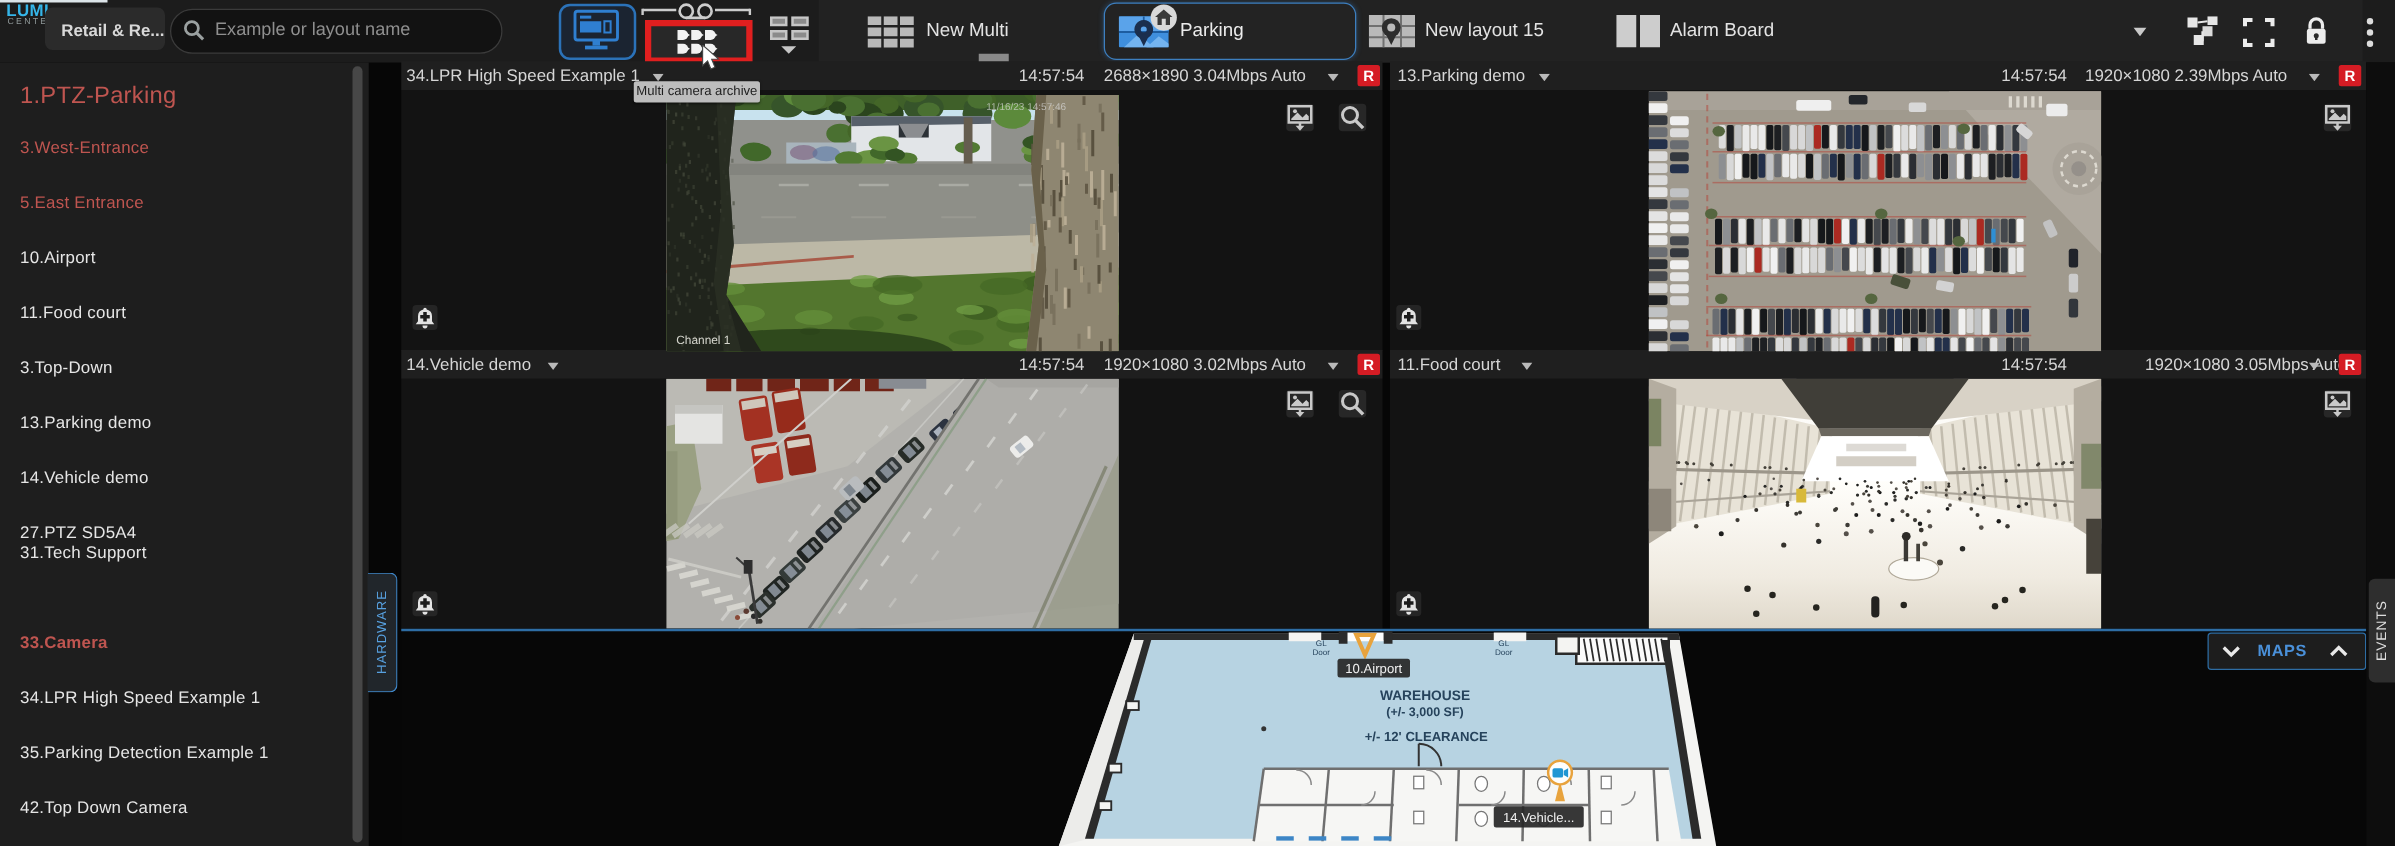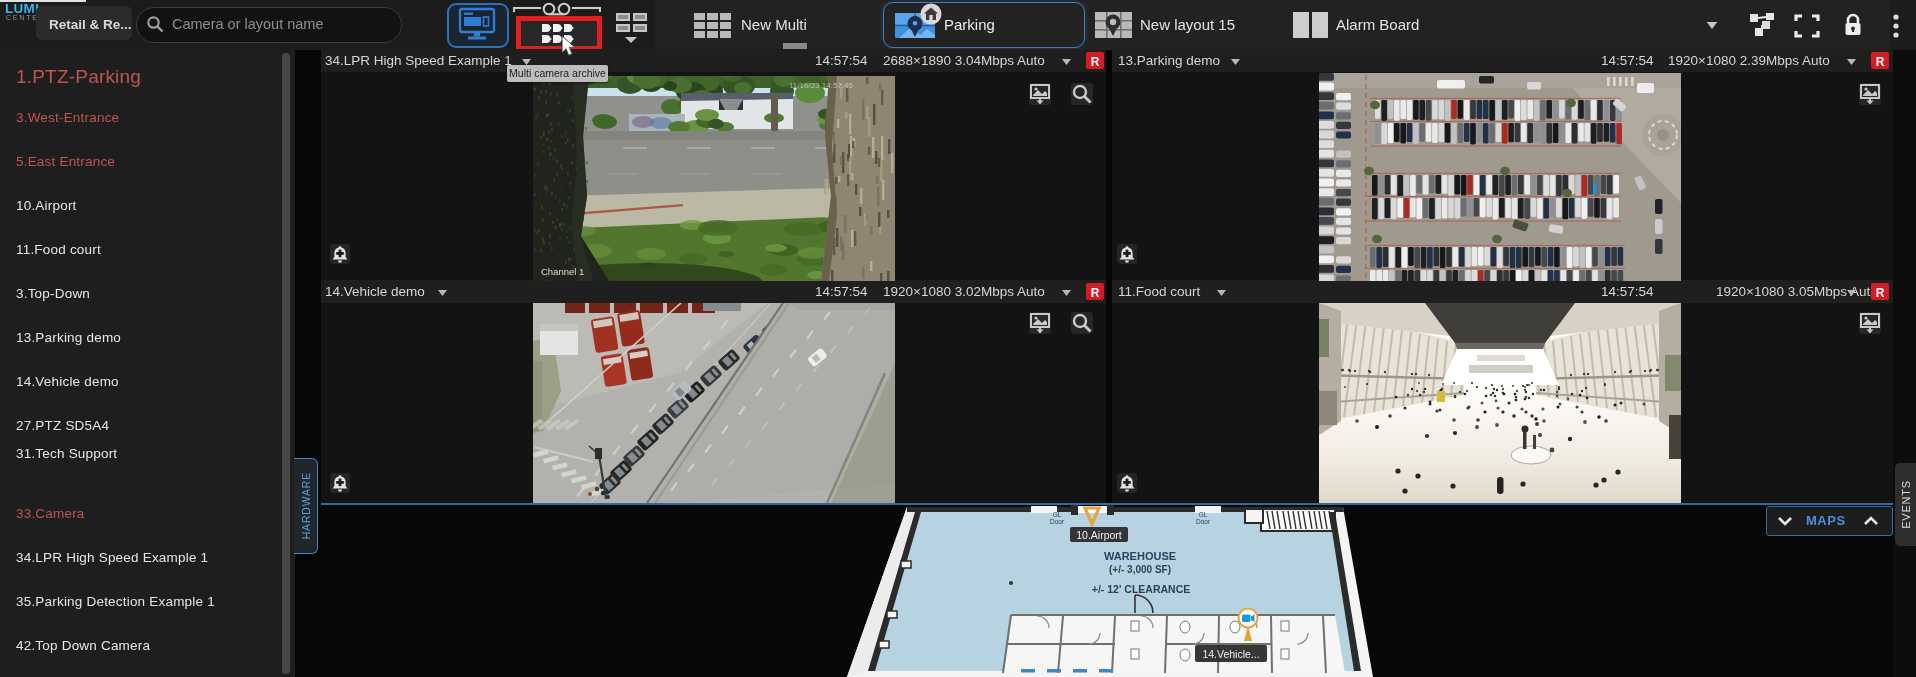--- a/index.html
+++ b/index.html
@@ -11,21 +11,21 @@
 <div style="position:absolute;left:0;top:0;width:86px;height:2px;background:#dce4e8;z-index:5;"></div>
 <div class="txt" style="left:5px;top:1px;font-size:13.5px;font-weight:bold;color:#35b5e8;letter-spacing:0.3px;">LUMI</div>
 <div class="txt" style="left:6px;top:14px;font-size:7px;color:#8f9899;letter-spacing:1.8px;">CENTER</div>
 <div style="position:absolute;left:36px;top:6px;width:96px;height:34px;background:#2b2b2b;border-radius:6px;"></div>
 <div class="txt" style="left:49px;top:17px;font-size:13.5px;font-weight:bold;color:#d8d8d8;">Retail &amp; Re...</div>
 <div style="position:absolute;left:136px;top:7px;width:266px;height:36px;background:#121212;border:1px solid #3b3b3b;border-radius:18px;"></div>
 <div class="abs" style="left:146px;top:15px;"><svg width="18" height="18" viewBox="0 0 18 18">
       <circle cx="7.5" cy="7.5" r="5.2" fill="none" stroke="#9aa0a0" stroke-width="2.2"></circle>
       <line x1="11.5" y1="11.5" x2="16.5" y2="16.5" stroke="#9aa0a0" stroke-width="2.4"></line>
     </svg></div>
-<div class="txt" style="left:172px;top:16px;font-size:14.5px;color:#8f8f8f;">Camera or layout name</div>
+<div class="txt" style="left:172px;top:16px;font-size:14.5px;color:#8f8f8f;">Example or layout name</div>
 <div style="position:absolute;left:447px;top:3px;width:62px;height:45px;border:2px solid #2b72b8;border-radius:9px;background:#1b2431;"></div>
 <div class="abs" style="left:458px;top:7px;"><svg width="38" height="36" viewBox="0 0 38 36">
       <rect x="2" y="2" width="34" height="23" rx="2" fill="none" stroke="#2f7fd0" stroke-width="2.3"></rect>
       <rect x="6" y="10" width="17" height="9" fill="#2f7fd0"></rect>
       <rect x="25.5" y="10" width="5" height="9" fill="none" stroke="#2f7fd0" stroke-width="1.6"></rect>
       <rect x="6" y="5.5" width="9" height="2.4" fill="#2f7fd0"></rect>
       <rect x="16" y="25" width="6" height="4.5" fill="#2f7fd0"></rect>
       <rect x="10" y="29.5" width="18" height="3" fill="#2f7fd0"></rect>
     </svg></div>
 <div class="abs" style="left:513px;top:1px;"><svg width="88" height="16" viewBox="0 0 88 16">
@@ -152,22 +152,22 @@
 <div style="position:absolute;left:0;top:50px;width:295px;height:627px;background:#1e1e1e;"></div>
 <div class="txt" style="left:16px;top:66px;font-size:19px;color:#bf5550;letter-spacing:0.2px;">1.PTZ-Parking</div>
 <div class="txt" style="left:16px;top:110px;font-size:13.5px;color:#bf5550;letter-spacing:0.2px;">3.West-Entrance</div>
 <div class="txt" style="left:16px;top:154px;font-size:13.5px;color:#bf5550;letter-spacing:0.2px;">5.East Entrance</div>
 <div class="txt" style="left:16px;top:198px;font-size:13.5px;color:#e6e6e6;letter-spacing:0.2px;">10.Airport</div>
 <div class="txt" style="left:16px;top:242px;font-size:13.5px;color:#e6e6e6;letter-spacing:0.2px;">11.Food court</div>
 <div class="txt" style="left:16px;top:286px;font-size:13.5px;color:#e6e6e6;letter-spacing:0.2px;">3.Top-Down</div>
 <div class="txt" style="left:16px;top:330px;font-size:13.5px;color:#e6e6e6;letter-spacing:0.2px;">13.Parking demo</div>
 <div class="txt" style="left:16px;top:374px;font-size:13.5px;color:#e6e6e6;letter-spacing:0.2px;">14.Vehicle demo</div>
 <div class="txt" style="left:16px;top:418px;font-size:13.5px;color:#e6e6e6;letter-spacing:0.2px;">27.PTZ SD5A4</div>
-<div class="txt" style="left:16px;top:446px;font-size:13.5px;color:#e6e6e6;letter-spacing:0.2px;">31.Tech Support</div>
-<div class="txt" style="left:16px;top:506px;font-size:13.5px;color:#bf5550;letter-spacing:0.2px;">33.Camera</div>
+<div class="txt" style="left:16px;top:434px;font-size:13.5px;color:#e6e6e6;letter-spacing:0.2px;">31.Tech Support</div>
+<div class="txt" style="left:16px;top:506px;font-size:13.5px;color:#bf5550;letter-spacing:0.2px;font-weight:bold;">33.Camera</div>
 <div class="txt" style="left:16px;top:550px;font-size:13.5px;color:#e6e6e6;letter-spacing:0.2px;">34.LPR High Speed Example 1</div>
 <div class="txt" style="left:16px;top:594px;font-size:13.5px;color:#e6e6e6;letter-spacing:0.2px;">35.Parking Detection Example 1</div>
 <div class="txt" style="left:16px;top:638px;font-size:13.5px;color:#e6e6e6;letter-spacing:0.2px;">42.Top Down Camera</div>
 <div style="position:absolute;left:282px;top:53px;width:8px;height:621px;background:#474747;border-radius:4px;"></div>
 <div style="position:absolute;left:294px;top:458px;width:24px;height:96px;background:#21262b;border:1px solid #3f87c9;border-left:none;border-radius:0 6px 6px 0;"></div>
 <div class="abs" style="left:295px;top:458px;width:22px;height:96px;display:flex;align-items:center;justify-content:center;">
     <span style="writing-mode:vertical-rl;transform:rotate(180deg);font-size:10.5px;color:#57a0df;letter-spacing:0.8px;">HARDWARE</span>
   </div>
 <div style="position:absolute;left:321px;top:72px;width:785px;height:209px;background:#131313;"></div>
 <div style="position:absolute;left:1112px;top:72px;width:781px;height:209px;background:#131313;"></div>

